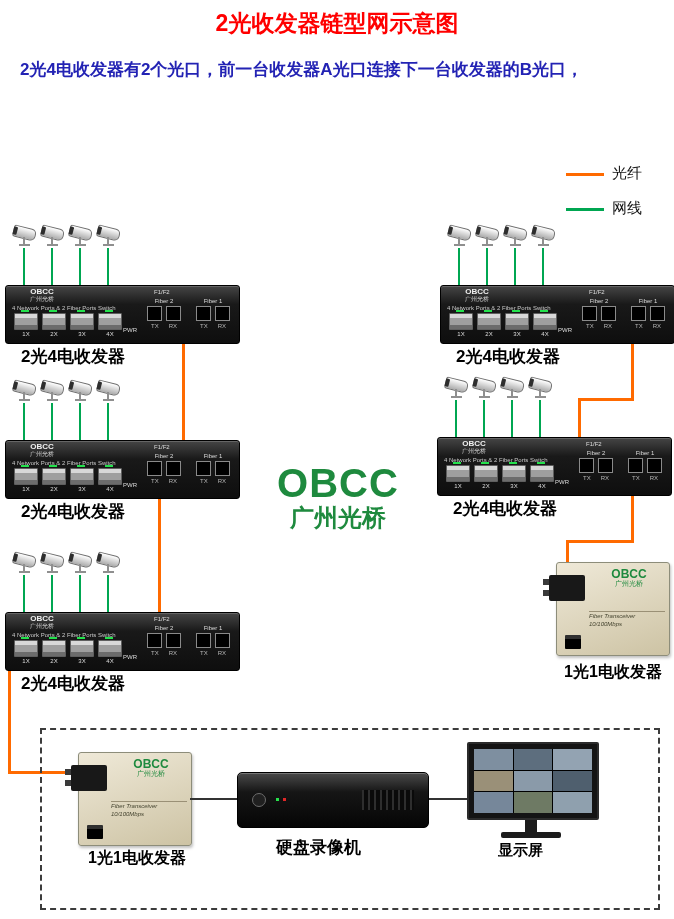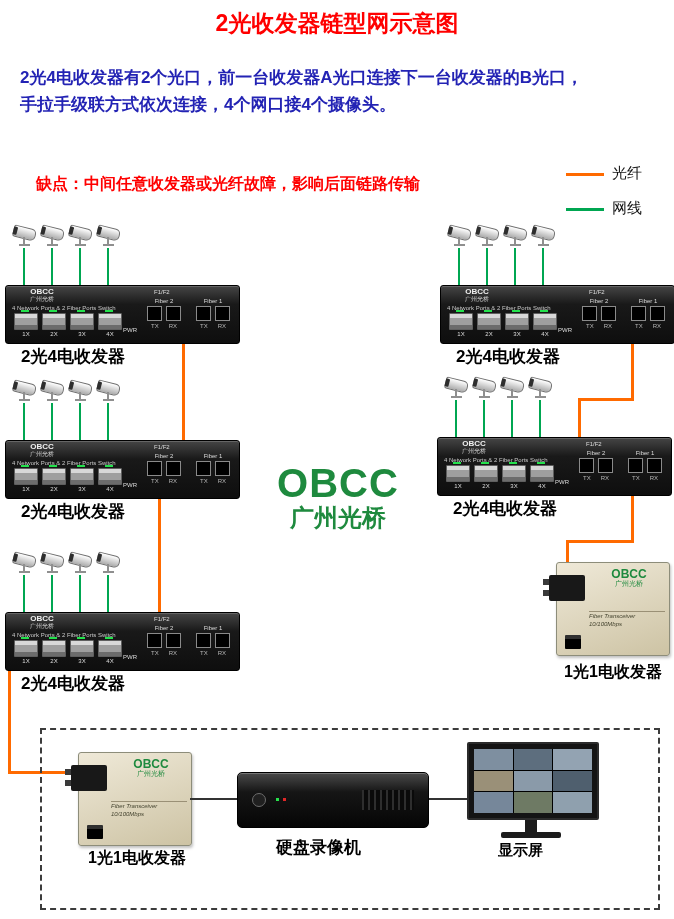--- a/index.html
+++ b/index.html
@@ -1,21 +1,21 @@
 <!DOCTYPE html>
 <html><head>
 <meta charset="utf-8">
 <style>
   html,body{margin:0;padding:0;background:#fff;}
   .stage{position:relative;width:674px;height:919px;background:#fff;overflow:hidden;
          font-family:"Liberation Sans","DejaVu Sans",sans-serif;}
   
   .title{position:absolute;top:8px;left:0;width:674px;text-align:center;
          color:#f00;font-size:23px;font-weight:bold;}
-  .intro{position:absolute;top:64px;left:20px;width:640px;color:#2323b4;
+  .intro{position:absolute;top:56px;left:20px;width:640px;color:#2323b4;
          font-size:17px;font-weight:bold;line-height:27px;}
   .adv{position:absolute;top:146px;left:36px;color:#00a651;font-size:16px;font-weight:bold;}
   .dis{position:absolute;top:174px;left:36px;color:#f00;font-size:16px;font-weight:bold;}
   
   .lg-line{position:absolute;height:3px;width:38px;}
   .lg-fiber{left:566px;top:173px;background:#ff6a00;}
   .lg-lan{left:566px;top:208px;background:#00a651;}
   .lg-label{position:absolute;left:612px;font-size:15px;color:#111;}
   .lg-fiber-t{top:164px;} .lg-lan-t{top:199px;}
   
@@ -126,23 +126,21 @@
 </style>
 </head>
 <body>
 
 <div class="stage">
 
   <div class="title">2光收发器链型网示意图</div>
 
   <div class="intro">
     <div>2光4电收发器有2个光口，前一台收发器A光口连接下一台收发器的B光口，</div>
-    <div>手拉手级联方式依次连接，4个网口接4个摄像头。</div>
-  </div>
-  <div class="dis">缺点：中间任意收发器或光纤故障，影响后面链路传输</div>
+  </div>
 
   <div class="lg-line lg-fiber"></div>
   <div class="lg-label lg-fiber-t">光纤</div>
   <div class="lg-line lg-lan"></div>
   <div class="lg-label lg-lan-t">网线</div>
 
   <div class="fiber f1"></div>
   <div class="fiber f2"></div>
   <div class="fiber f3a"></div>
   <div class="fiber f3b"></div>

